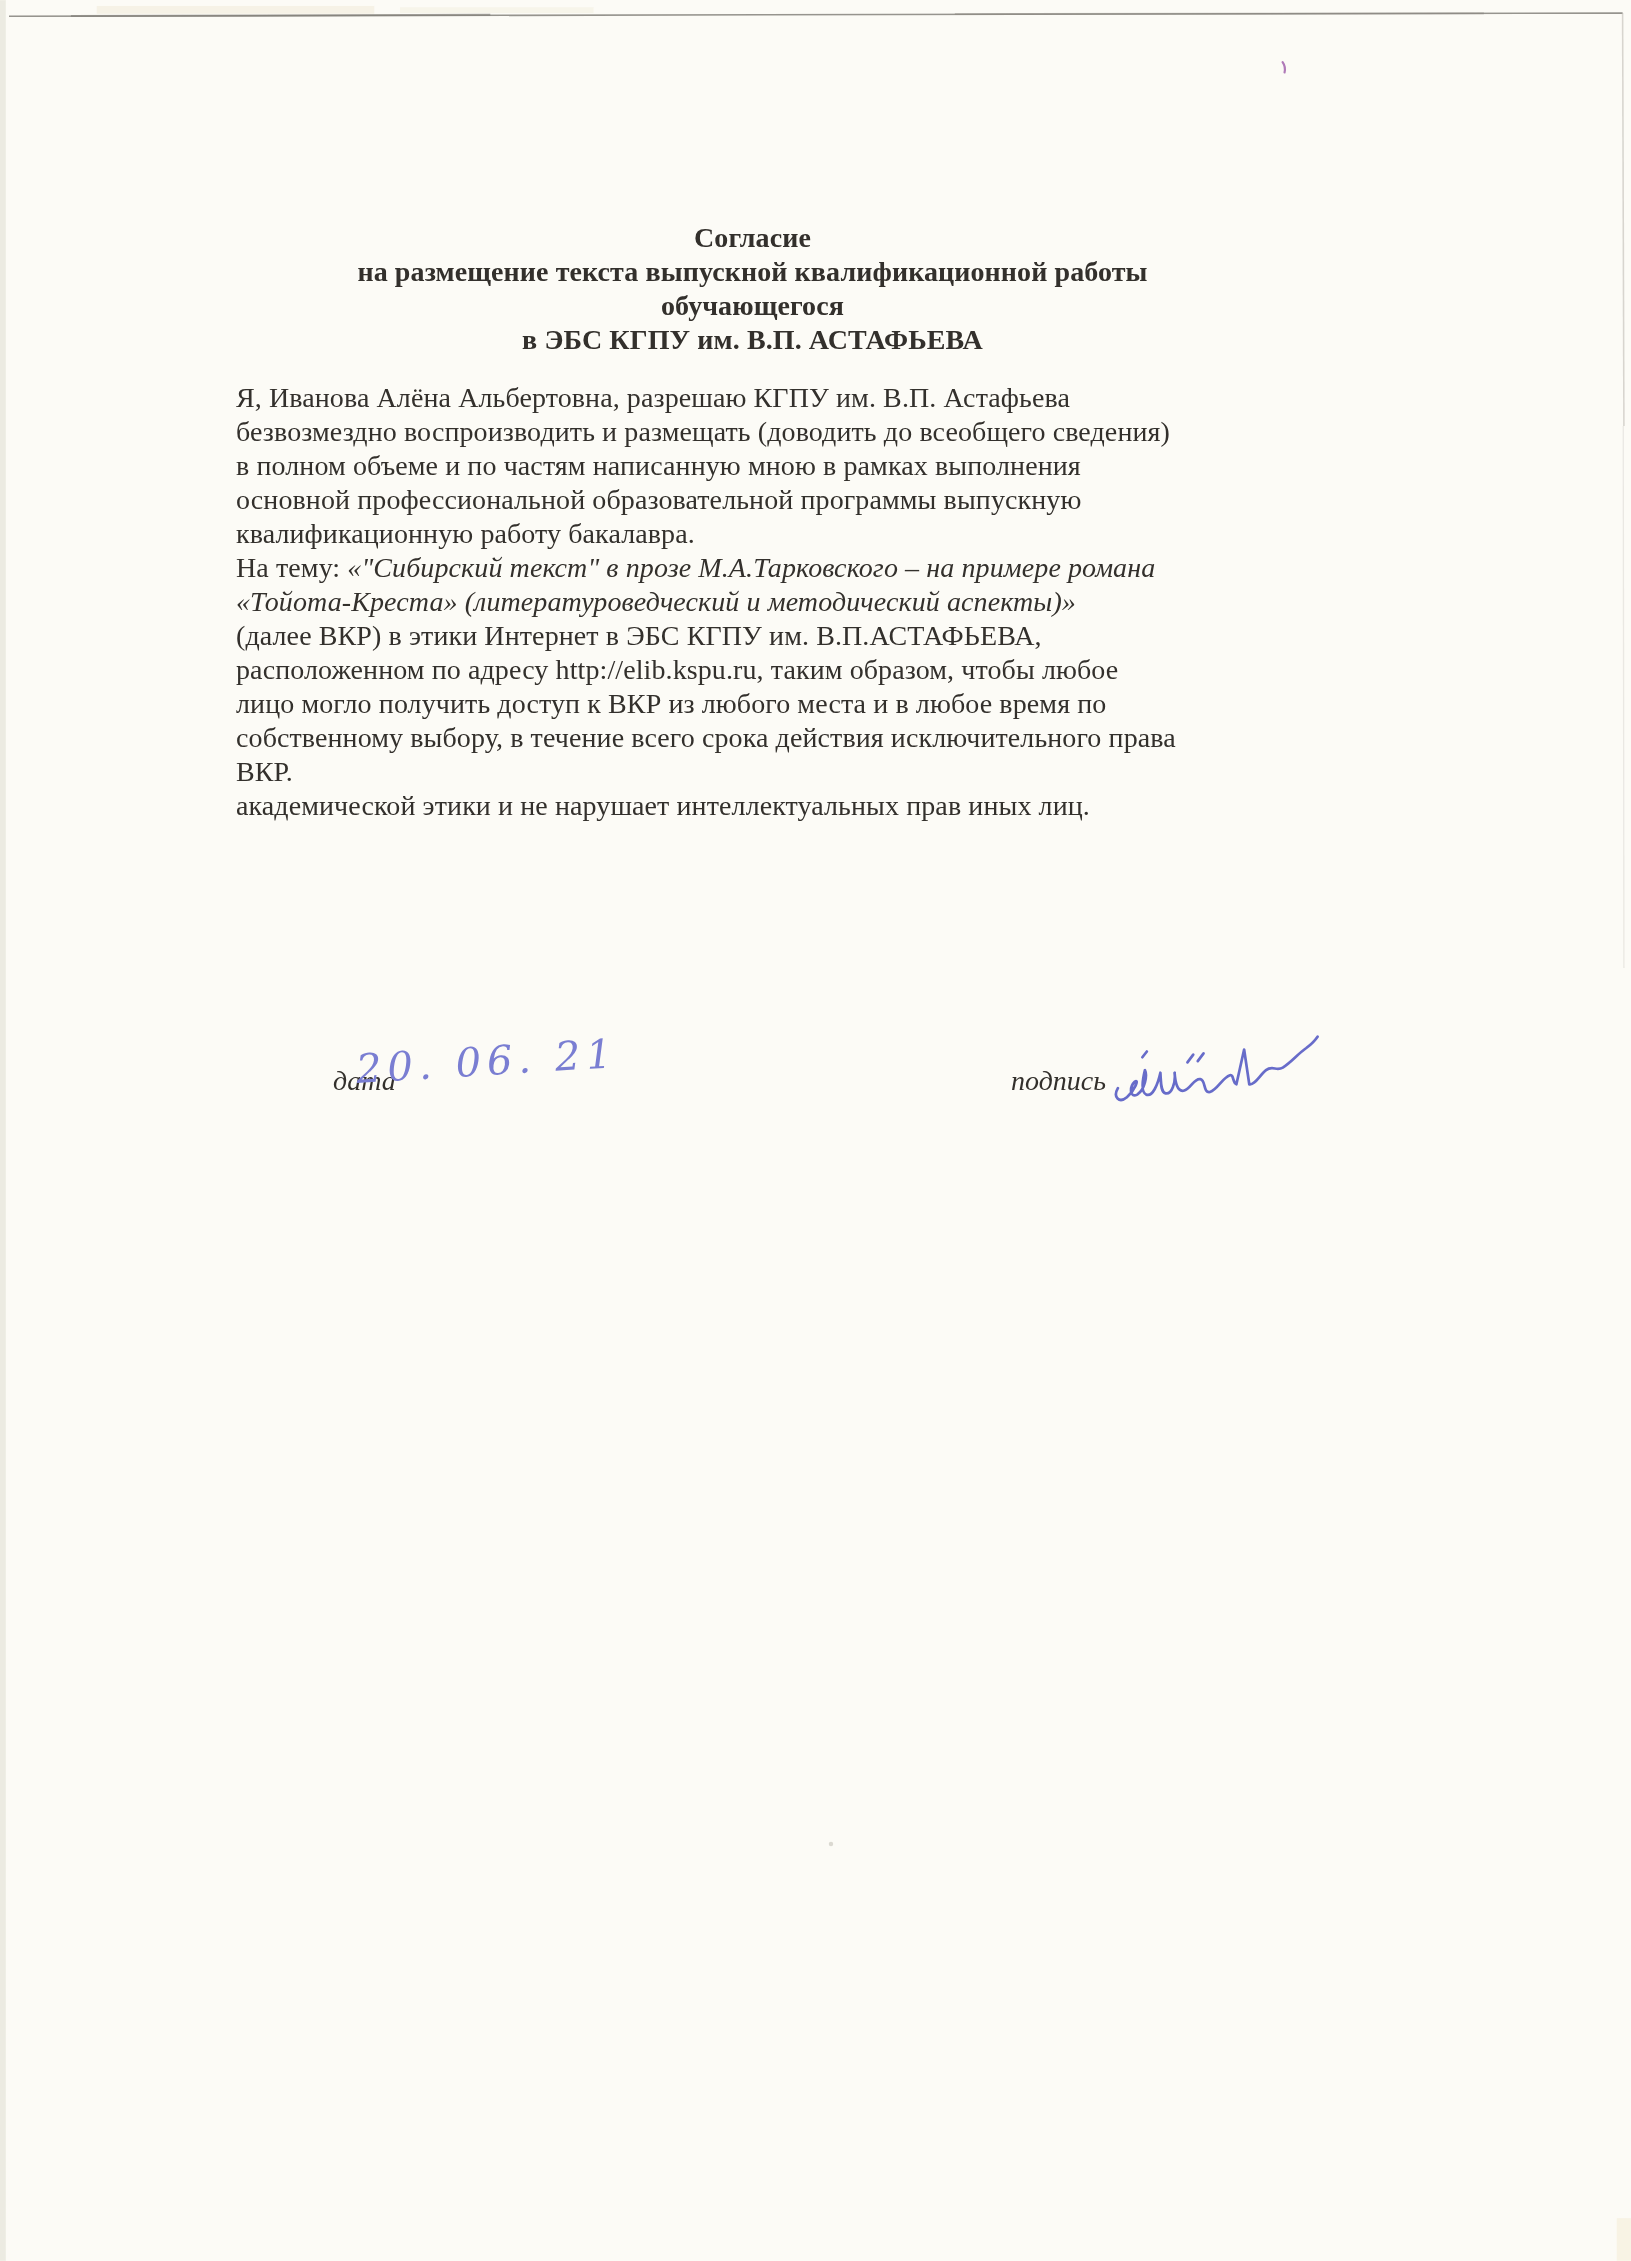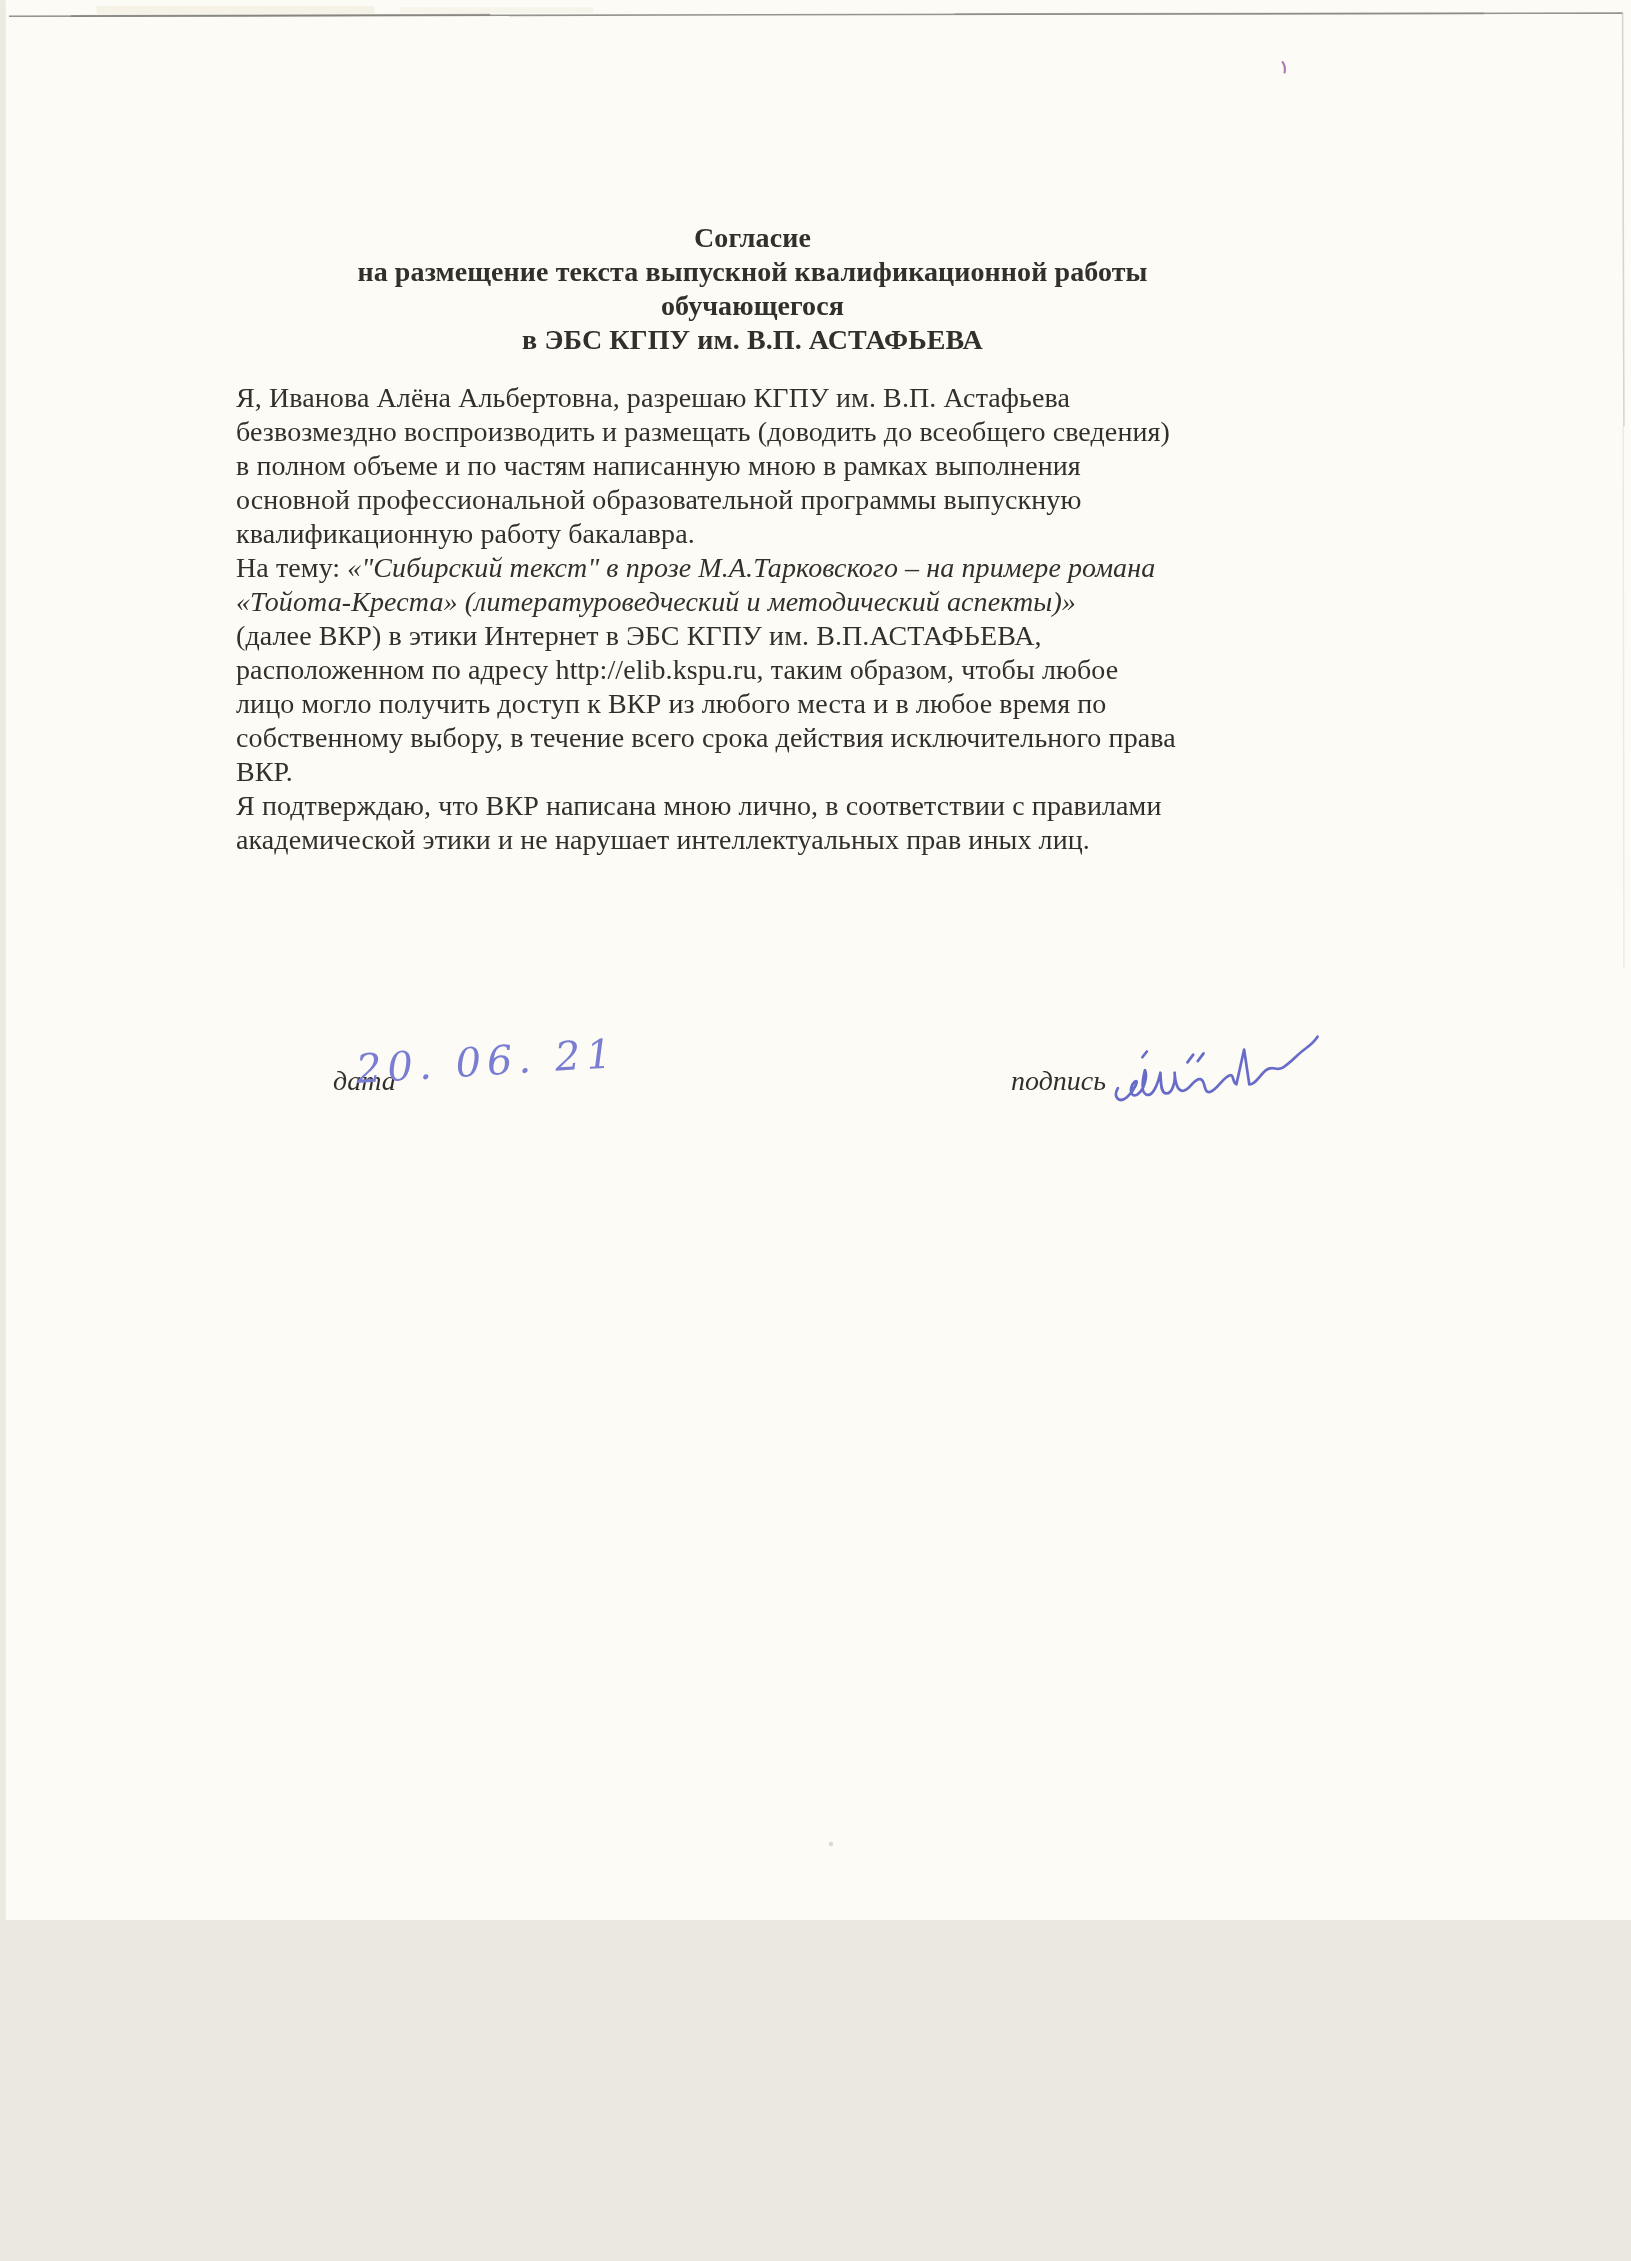--- a/index.html
+++ b/index.html
@@ -2,21 +2,21 @@
 <html lang="ru" style="--ink: #5b60c6; --ink-light: #7a7ed2;font-size:10.3px"><head>
 <meta charset="utf-8">
 <style>
   html,body{margin:0;padding:0;}
   body{
     width:1631px;height:2261px;
     background:#e9e7e0;
     font-family:"Liberation Serif","DejaVu Serif",serif;
   }
   .page{
-    position:relative;width:1631px;height:1920px;overflow:hidden;
+    position:relative;width:1631px;height:2261px;overflow:hidden;
     background:#fcfbf6;
     color:#33302c;
   }
   .artifacts{position:absolute;left:0;top:0;pointer-events:none;}
   .textcol{
     position:absolute;left:236px;top:221px;width:1033px;
     font-size:28px;line-height:34px;
     letter-spacing:0.1px;
   }
   .h-line{font-weight:bold;text-align:center;white-space:nowrap;}
@@ -69,21 +69,20 @@
         <div class="b-line"><span>в полном объеме и по частям написанную мною в рамках выполнения</span></div>
         <div class="b-line"><span>основной профессиональной образовательной программы выпускную</span></div>
         <div class="b-line"><span>квалификационную работу бакалавра.</span></div>
         <div class="b-line"><span>На тему: </span><span class="it">«"Сибирский текст" в прозе М.А.Тарковского – на примере романа</span></div>
         <div class="b-line"><span class="it">«Тойота-Креста» (литературоведческий и методический аспекты)»</span></div>
         <div class="b-line"><span>(далее ВКР) в этики Интернет в ЭБС КГПУ им. В.П.АСТАФЬЕВА,</span></div>
         <div class="b-line"><span>расположенном по адресу http://elib.kspu.ru, таким образом, чтобы любое</span></div>
         <div class="b-line"><span>лицо могло получить доступ к ВКР из любого места и в любое время по</span></div>
         <div class="b-line"><span>собственному выбору, в течение всего срока действия исключительного права</span></div>
         <div class="b-line"><span>ВКР.</span></div>
-        <div class="b-line"><span>Я подтверждаю, что ВКР написана мною лично, в соответствии с правилами</span></div>
         <div class="b-line"><span>академической этики и не нарушает интеллектуальных прав иных лиц.</span></div>
       </div>
   </div>
 
   <span class="lbl lbl-date">дата</span>
   <span class="hand-date">20. 06. 21</span>
 
   <span class="lbl lbl-sign">подпись</span>
 
   <svg class="sig-svg" width="219" height="97" viewBox="0 0 340 150">

